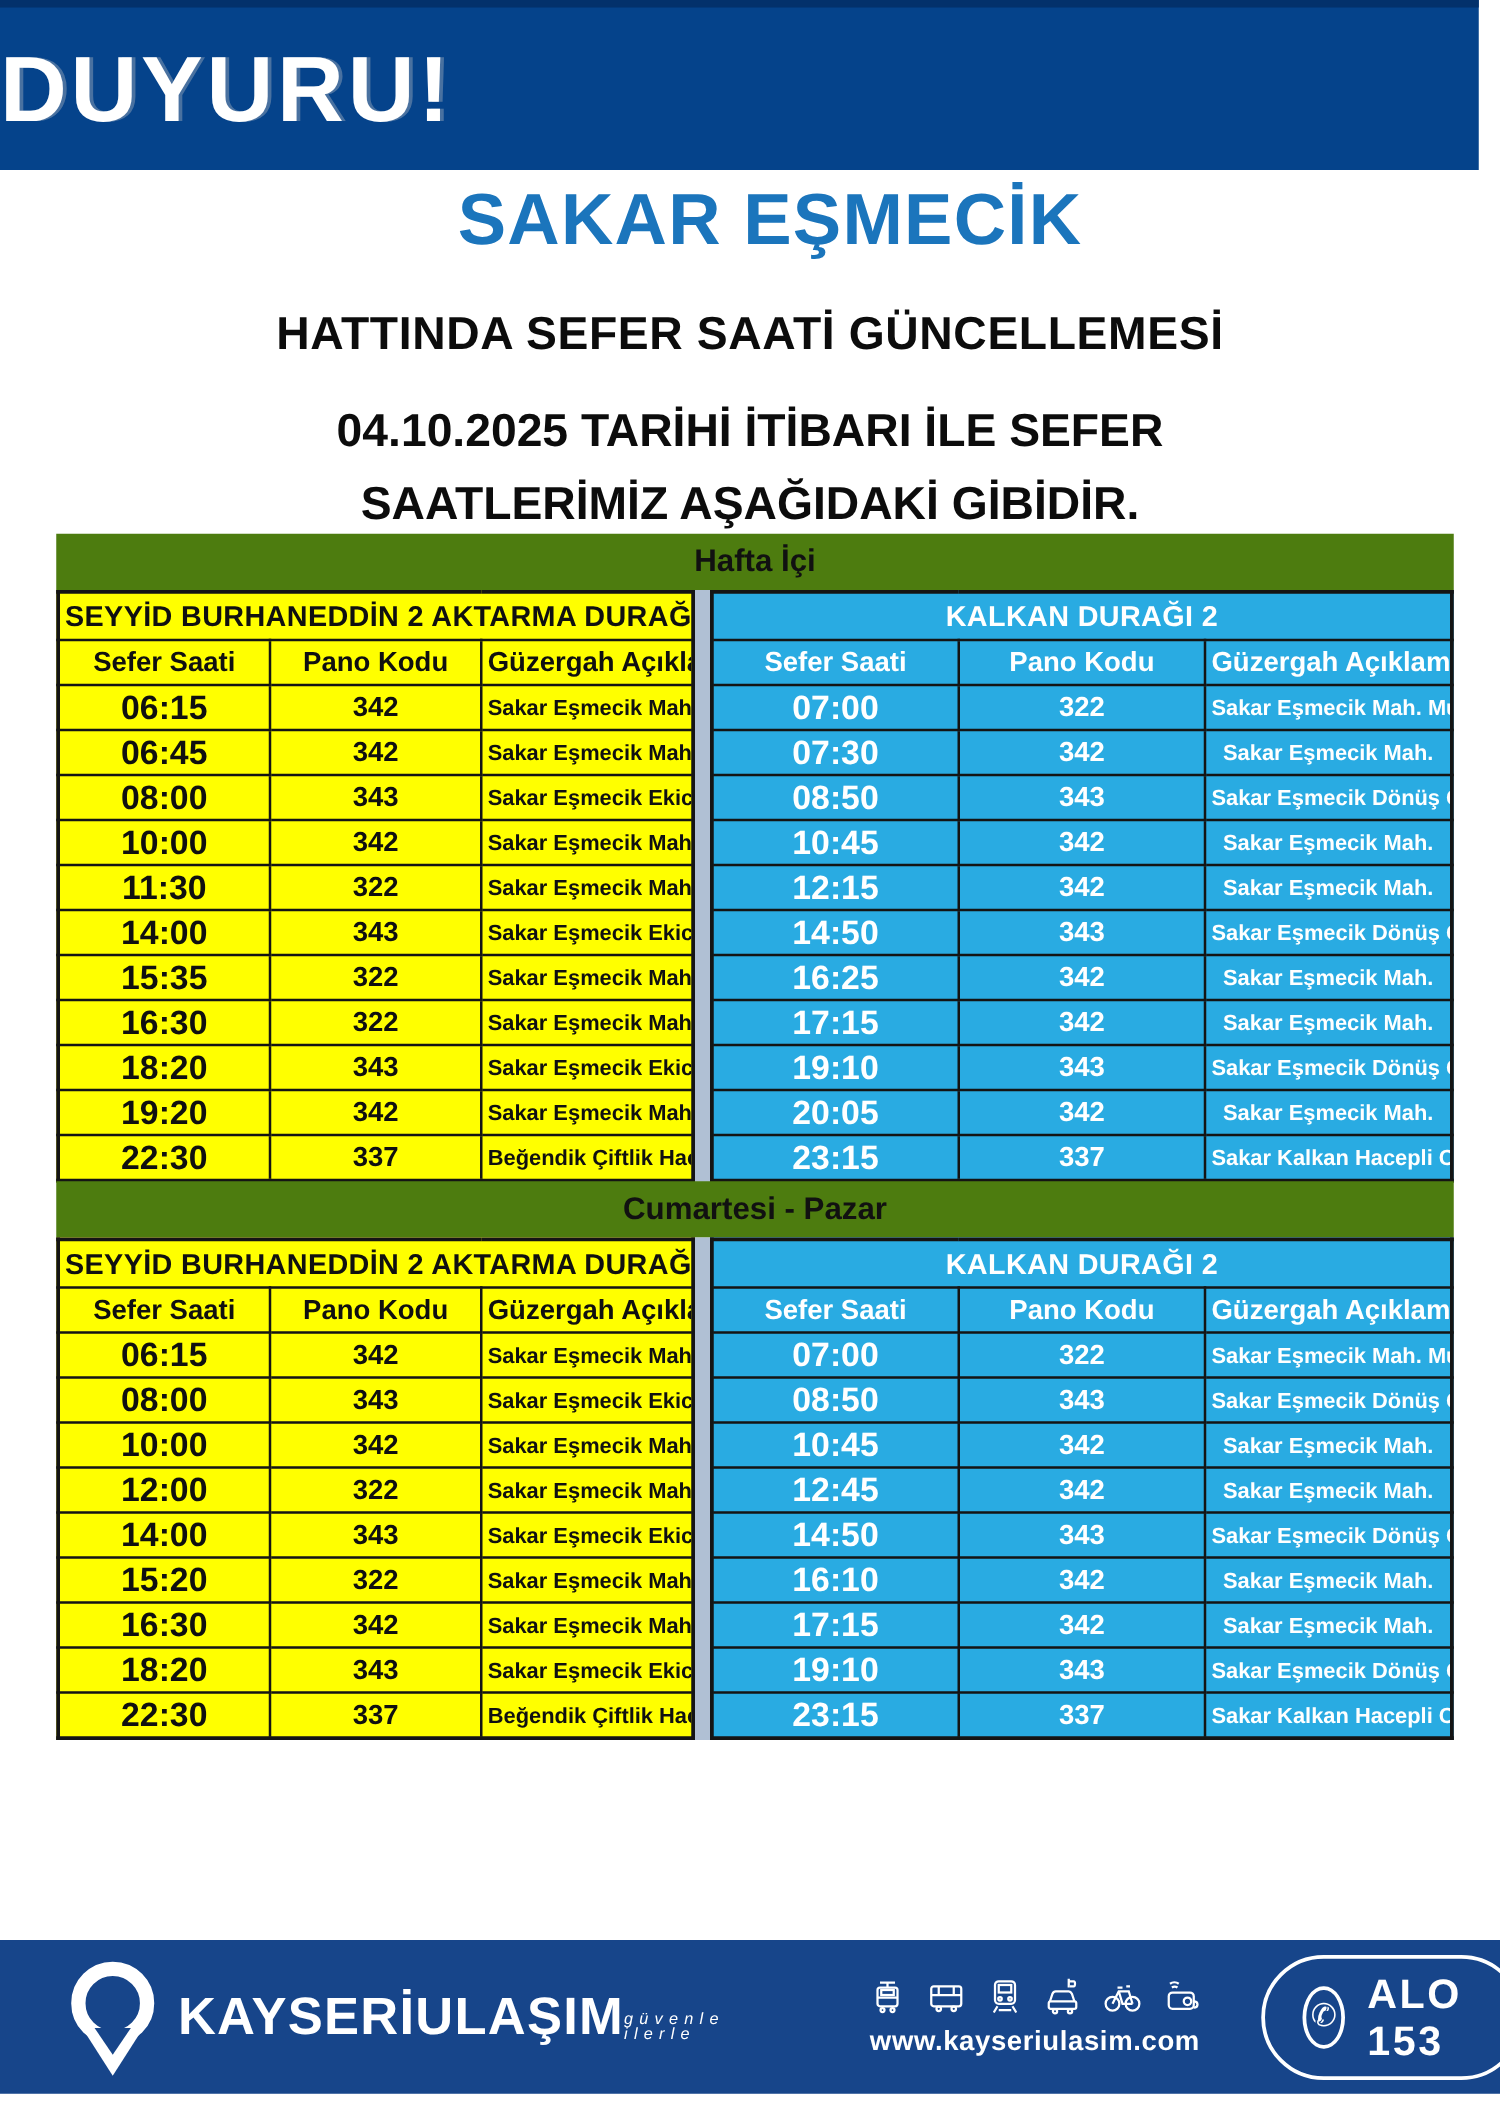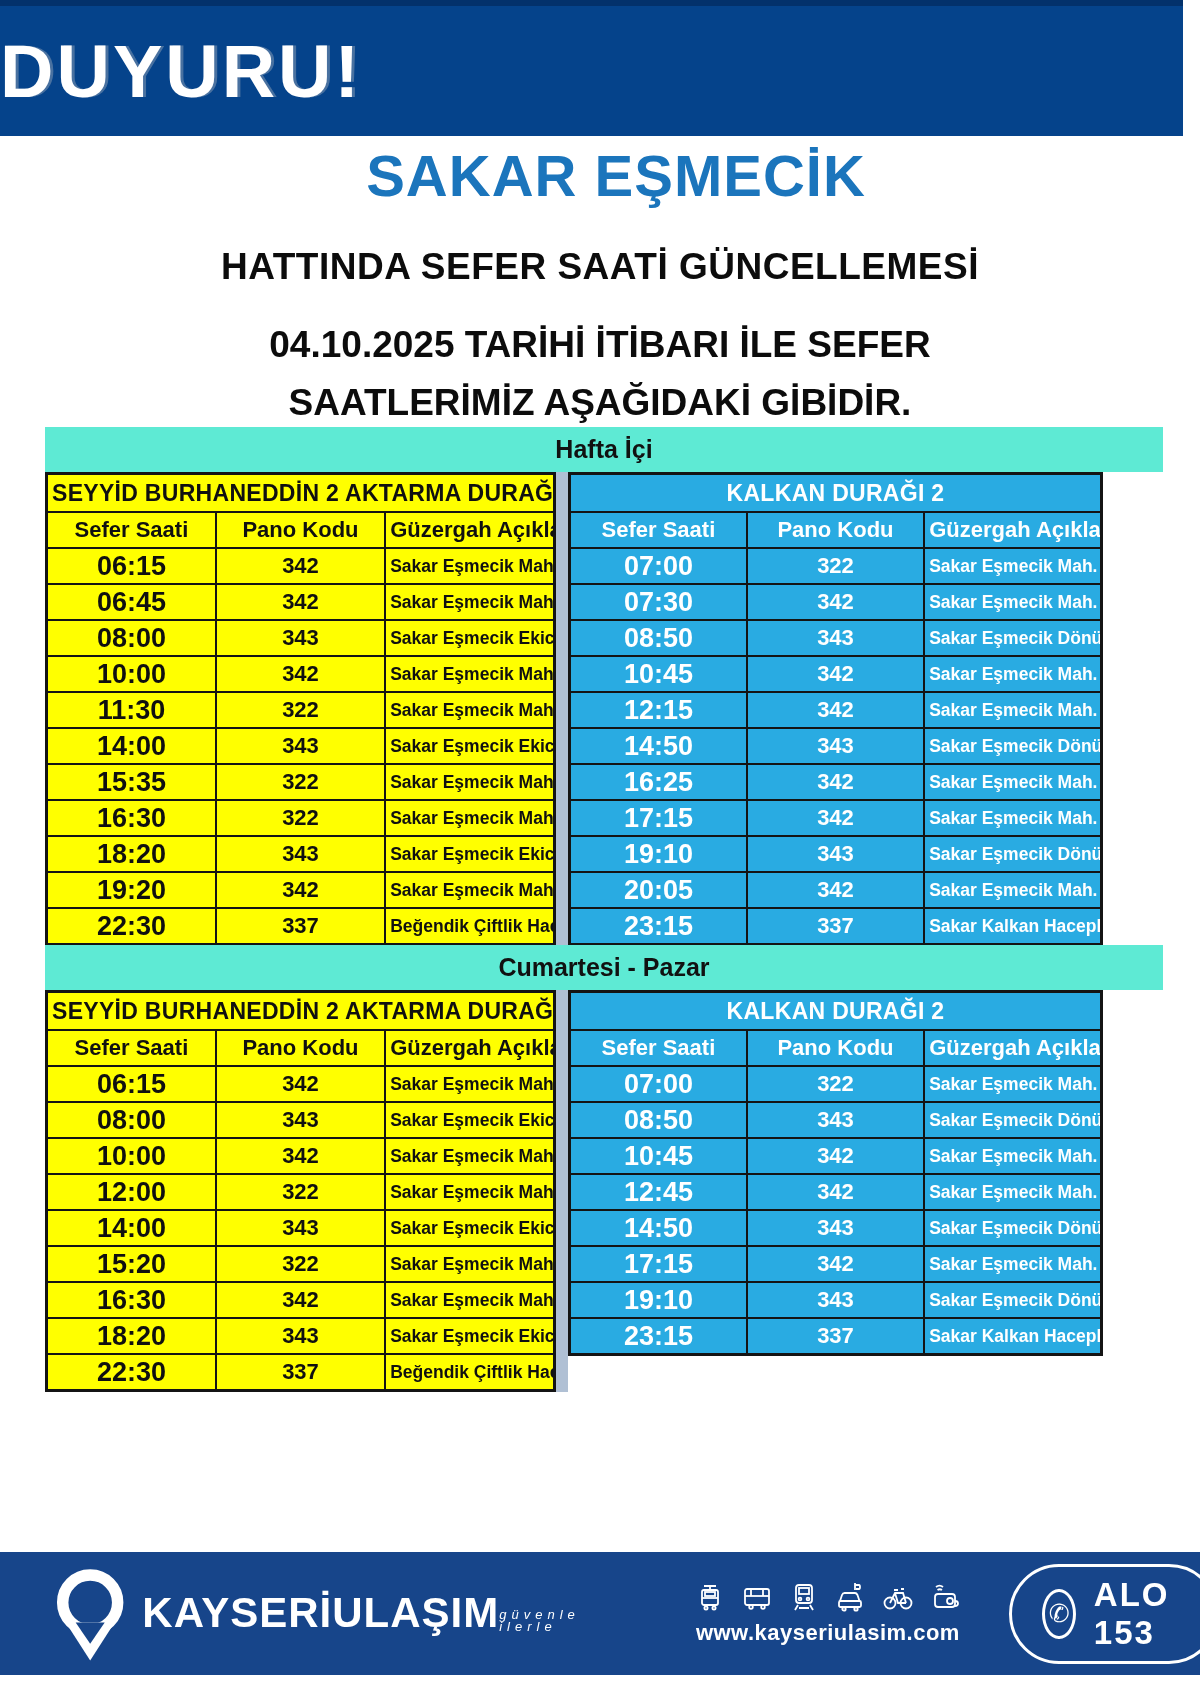--- a/index.html
+++ b/index.html
@@ -26,30 +26,30 @@
     color:#0c0c0c;font-size:37px;font-weight:bold;letter-spacing:.5px;}
   .date-line1{position:absolute;top:324px;left:0;width:100%;text-align:center;
     color:#0c0c0c;font-size:37px;font-weight:bold;}
   .date-line2{position:absolute;top:382px;left:0;width:100%;text-align:center;
     color:#0c0c0c;font-size:37px;font-weight:bold;}
 
   
   .schedule{position:absolute;left:45px;width:1118px;}
   .schedule.weekday{top:427px;}
   .schedule.weekend{top:945px;}
-  .band{height:45px;background:#5eead4;display:flex;align-items:center;justify-content:center;
+  .band{height:45px;background:#4d7c0f;display:flex;align-items:center;justify-content:center;
     font-size:25px;font-weight:bold;color:#111;}
   .tables{display:flex;align-items:flex-start;}
   .gap-strip{width:12px;align-self:stretch;background:#b0c0d4;}
   table{border-collapse:collapse;table-layout:fixed;}
   .tbl{border:3px solid #141414;}
   .tbl th,.tbl td{border:2px solid #141414;text-align:center;vertical-align:middle;
     padding:0 4px;overflow:hidden;white-space:nowrap;}
   .tbl-left{width:511px;background:#ffff00;color:#101010;}
-  .tbl-right{width:535px;background:#29abe2;color:#ffffff;}
+  .tbl-right{width:595px;background:#29abe2;color:#ffffff;}
   .station-cell{height:36px;font-size:23px;font-weight:bold;letter-spacing:.3px;}
   .colhead th{height:34px;font-size:22px;font-weight:bold;margin-left:24px;}
   .tbl td{height:34px;font-weight:bold;}
   .cell-time{font-size:27px;width:95px;}
   .cell-code{font-size:22px;width:90px;}
   .cell-route{font-size:17.5px;}
 
   
   .footer{
     position:absolute;left:0;right:0;bottom:22px;height:123px;background:#17458a;
@@ -323,20 +323,25 @@
               <td class="cell-time">12:45</td>
               <td class="cell-code">342</td>
               <td class="cell-route">Sakar Eşmecik Mah.</td>
             </tr>
             <tr>
               <td class="cell-time">14:50</td>
               <td class="cell-code">343</td>
               <td class="cell-route">Sakar Eşmecik Dönüş Güneş Has.</td>
             </tr>
             <tr>
+              <td class="cell-time">16:10</td>
+              <td class="cell-code">342</td>
+              <td class="cell-route">Sakar Eşmecik Mah.</td>
+            </tr>
+            <tr>
               <td class="cell-time">17:15</td>
               <td class="cell-code">342</td>
               <td class="cell-route">Sakar Eşmecik Mah.</td>
             </tr>
             <tr>
               <td class="cell-time">19:10</td>
               <td class="cell-code">343</td>
               <td class="cell-route">Sakar Eşmecik Dönüş Güneş Has.</td>
             </tr>
             <tr>

